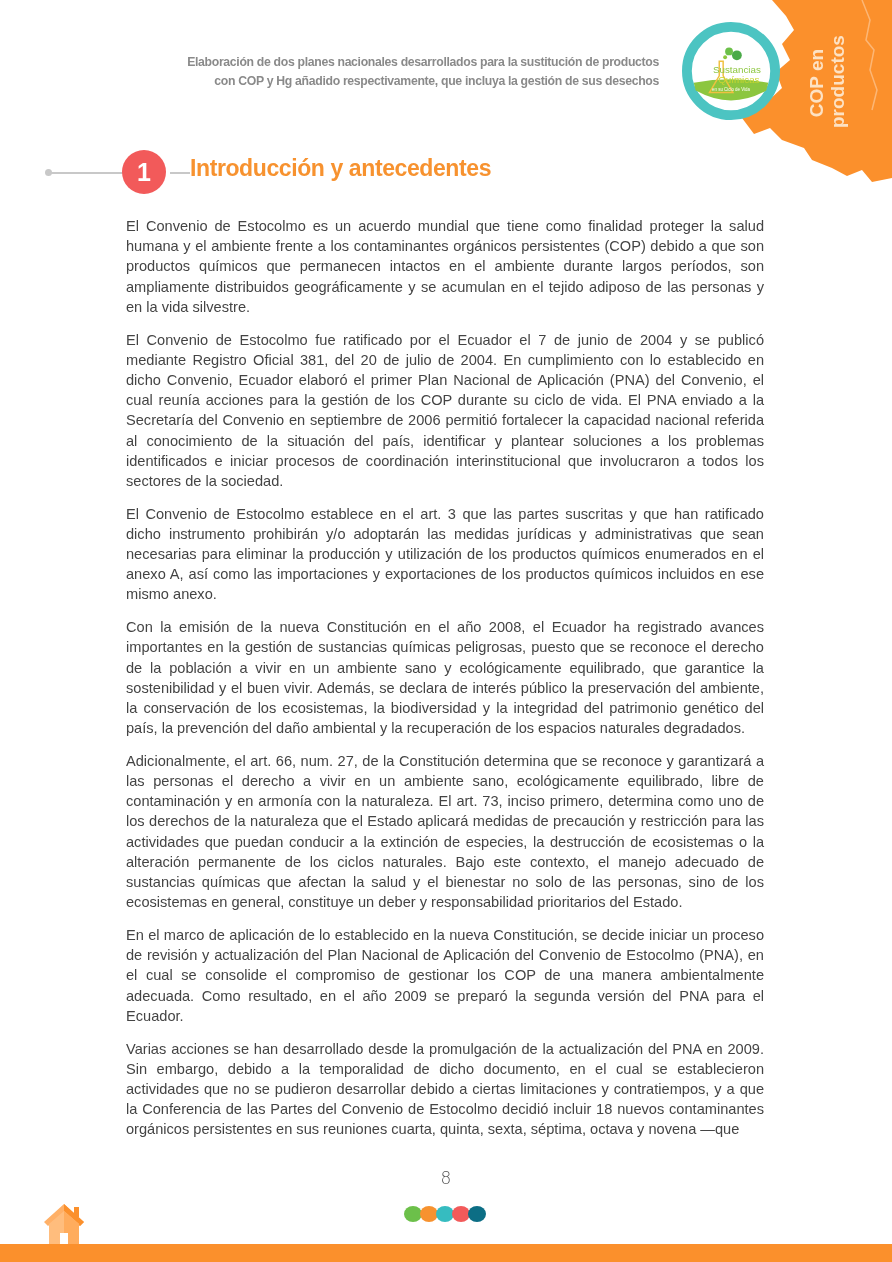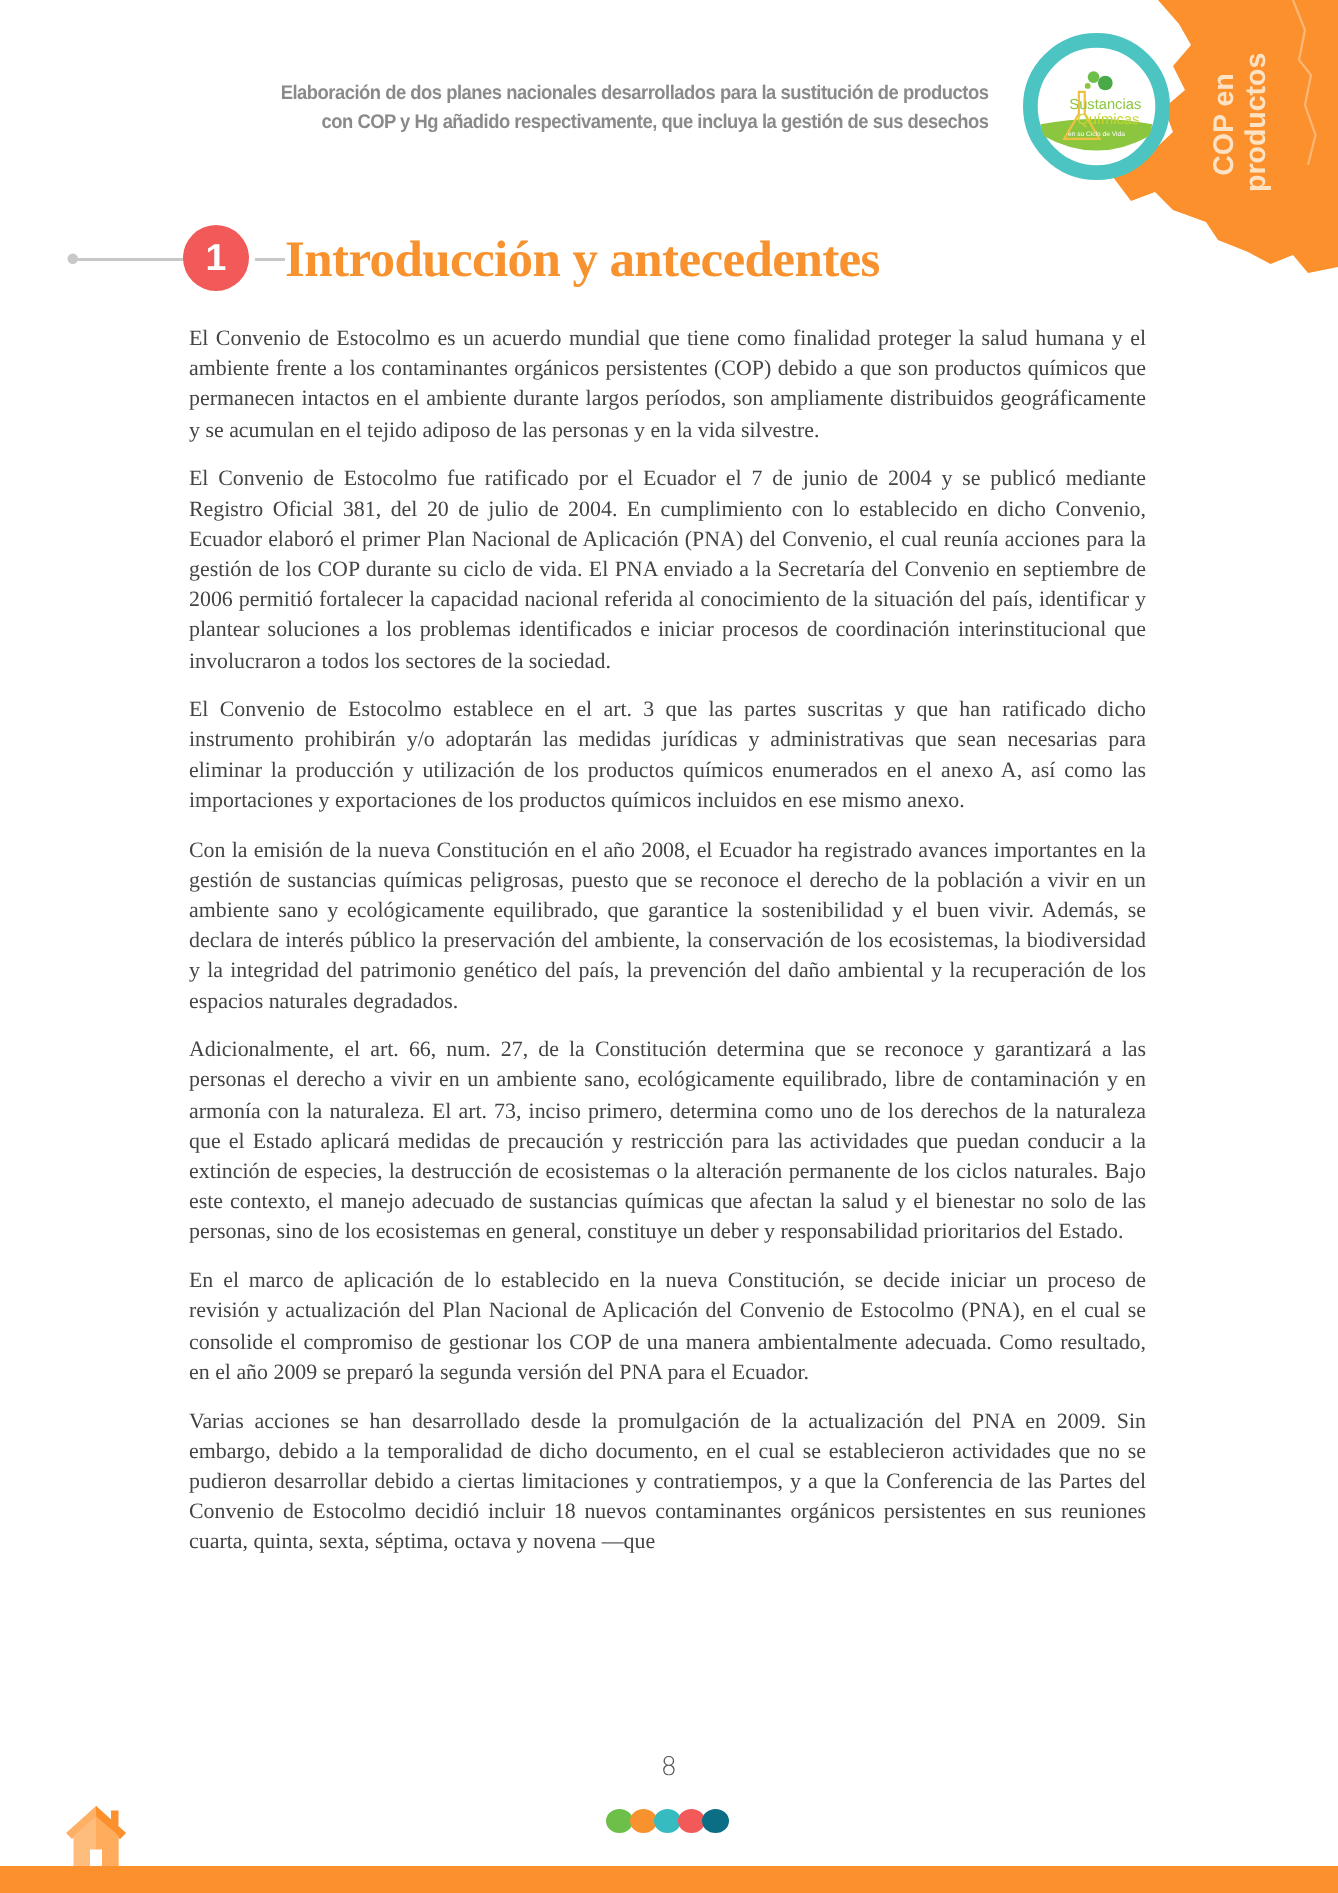--- a/index.html
+++ b/index.html
@@ -24,26 +24,26 @@
     .section-line { position: absolute; left: 48px; top: 171.5px; width: 80px; height: 2px; background: #c8c8c8; }
     .section-dot { position: absolute; left: 45px; top: 169px; width: 7px; height: 7px; border-radius: 50%; background: #c8c8c8; }
     .section-line2 { position: absolute; left: 170px; top: 171.5px; width: 20px; height: 2px; background: #c8c8c8; }
     .section-num {
       position: absolute; left: 122px; top: 150px; width: 44px; height: 44px; border-radius: 50%;
       background: #f25a5a; color: #fff; font-size: 25px; font-weight: bold;
       display: flex; align-items: center; justify-content: center;
     }
     .section-title {
       position: absolute; left: 190px; top: 155px; color: #f7922f;
-      font-size: 34px; font-weight: bold; letter-spacing: -0.4px; font-family: Liberation Serif, serif;
+      font-size: 23px; font-weight: bold; letter-spacing: -0.4px;
     }
     .content {
       position: absolute; left: 126px; top: 216px; width: 638px;
       color: #444444; font-size: 14.6px; line-height: 20.2px; text-align: justify;
-      font-family: Liberation Serif, serif;
+      font-family: Liberation Sans, sans-serif;
     }
     .content p { margin: 0 0 12.5px 0; }
     .page-number {
       position: absolute; left: 0; width: 892px; top: 1168px; text-align: center;
       color: #555; font-size: 17px; font-family: "DejaVu Sans", sans-serif; font-weight: 300;
     }
     .dots { position: absolute; left: 404px; top: 1206px; display: flex; }
     .dots span { width: 18px; height: 16px; border-radius: 50%; margin-right: -2px; display: block; }
     .home { position: absolute; left: 40px; top: 1204px; width: 48px; height: 42px; }
     .footer-bar { position: absolute; left: 0; top: 1244px; width: 892px; height: 18px; background: #fb902c; }

